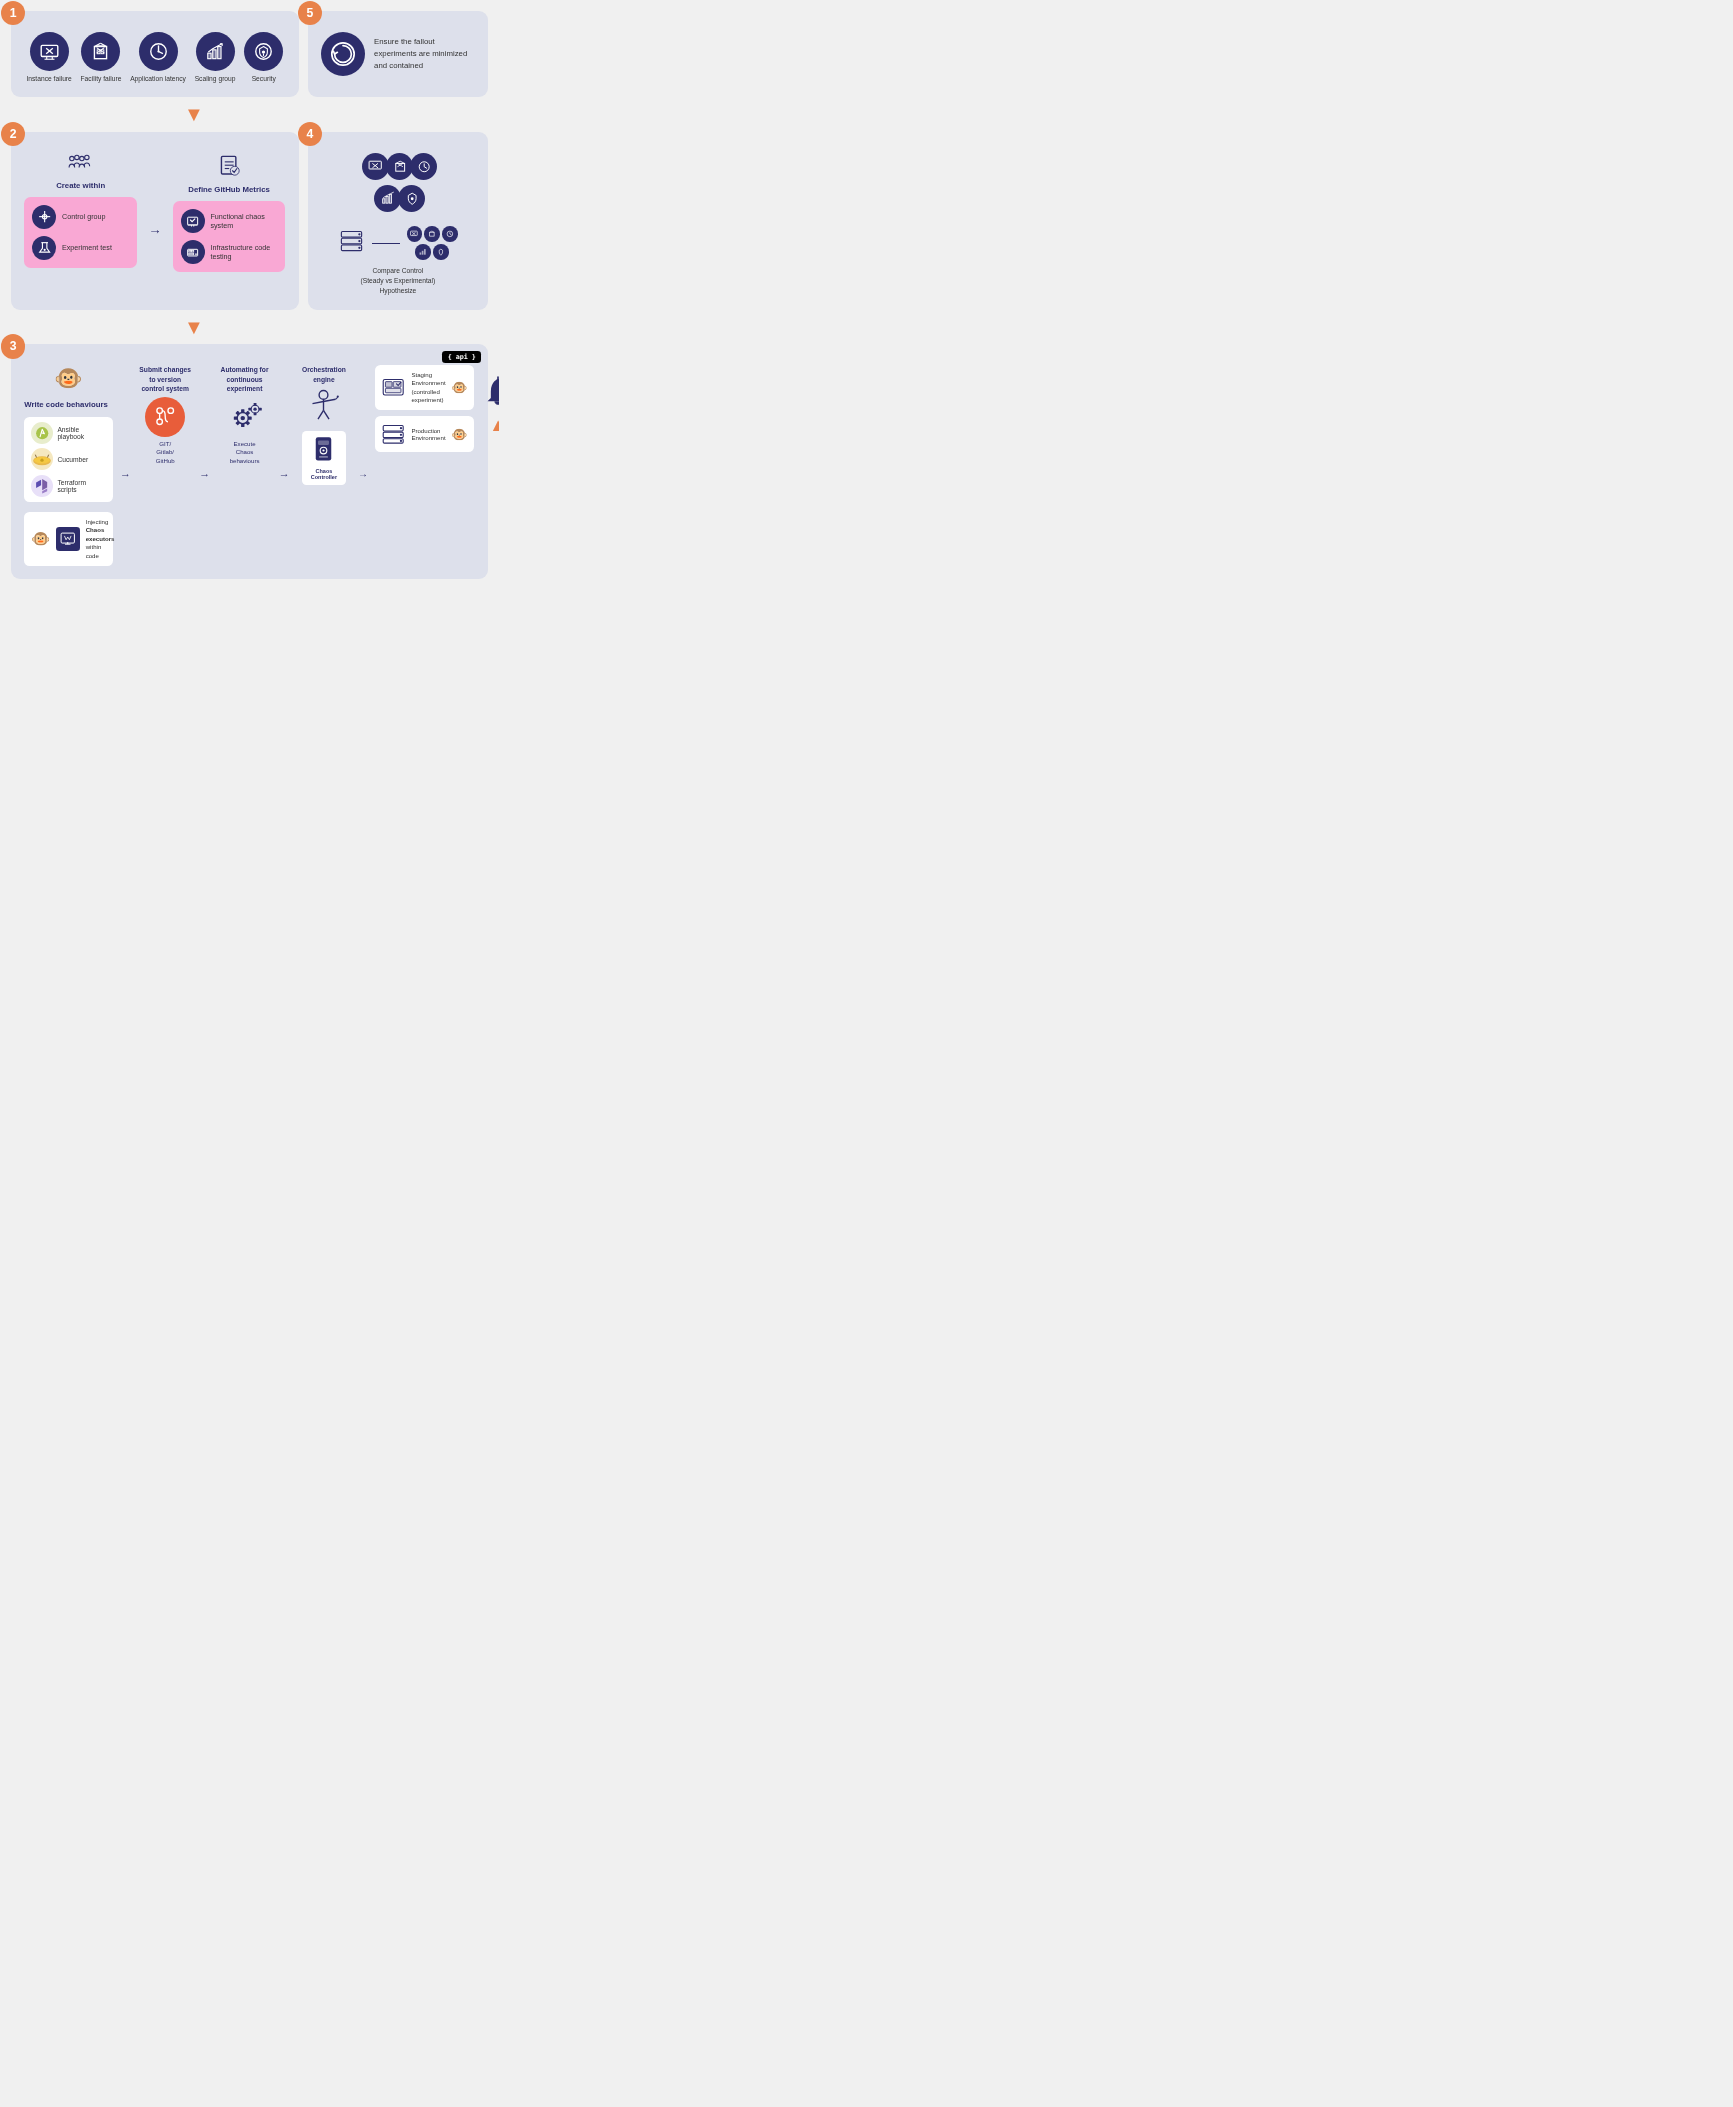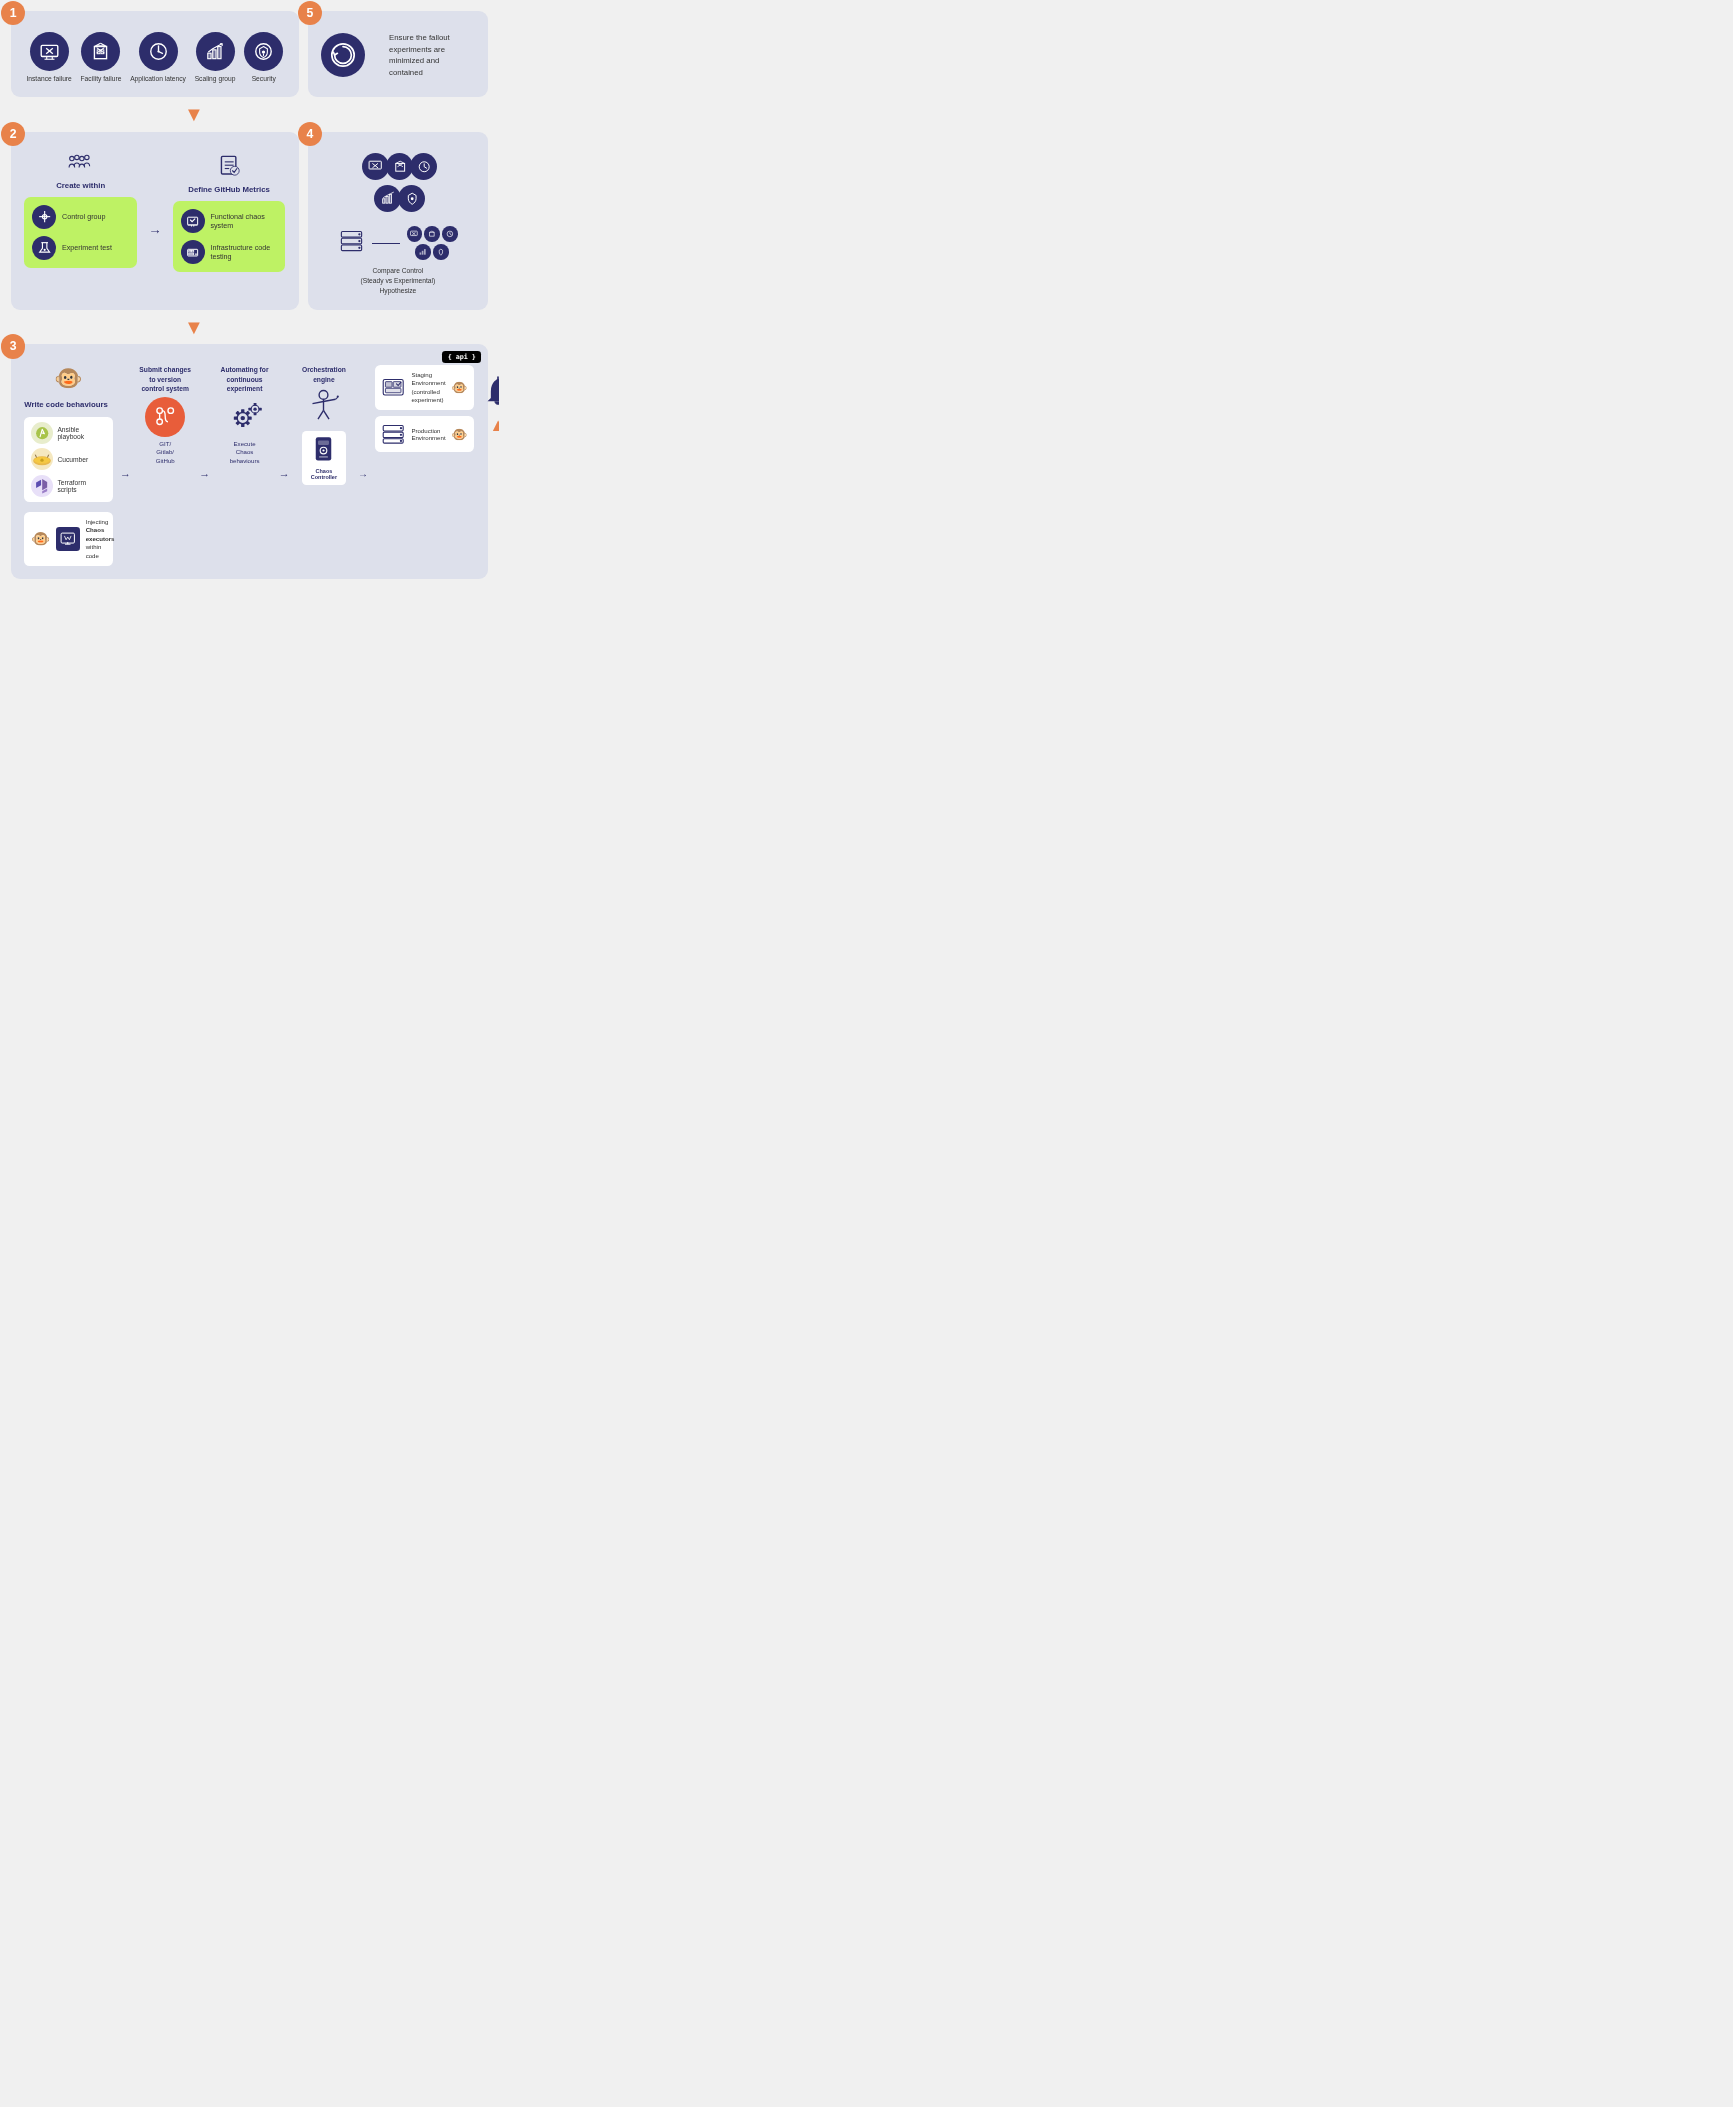--- a/index.html
+++ b/index.html
@@ -91,21 +91,21 @@
       font-size: 6.7px;
       color: #333;
       text-align: center;
       line-height: 1.3;
     }
 
     
     .step5-content {
       display: flex;
       align-items: center;
-      gap: 24px;
+      gap: 9px;
       padding-top: 5.5px;
     }
 
     .step5-icon-circle {
       width: 44px;
       height: 44px;
       border-radius: 50%;
       background: #2d2d6b;
       display: flex;
       align-items: center;
@@ -160,21 +160,21 @@
     }
 
     .col-header-label {
       font-size: 7.8px;
       font-weight: bold;
       color: #2d2d6b;
       text-align: center;
     }
 
     .white-card {
-      background: #bef264;
+      background: #f9a8d4;
       border-radius: 6.7px;
       padding: 7.8px;
       display: flex;
       flex-direction: column;
       gap: 6.7px;
     }
 
     .card-item {
       display: flex;
       align-items: center;

